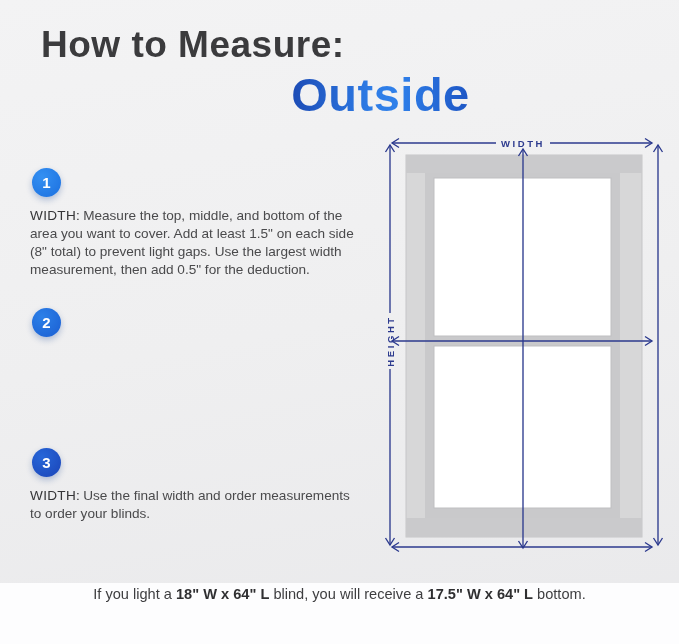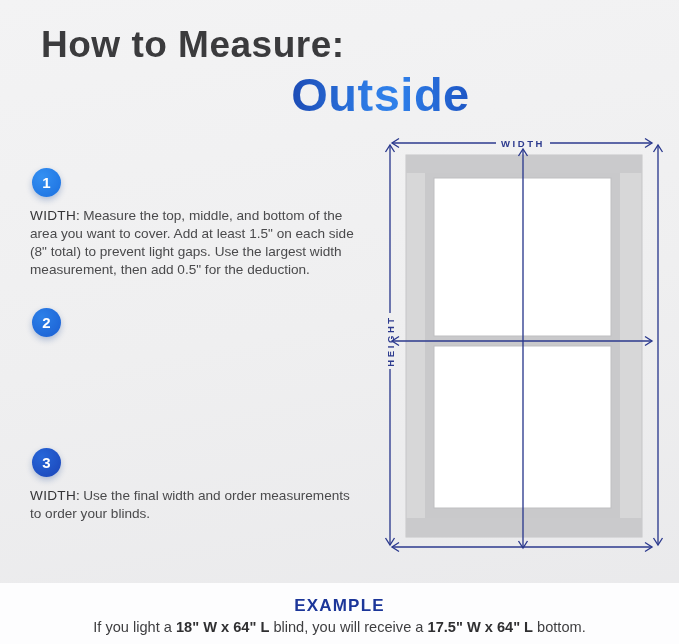--- a/index.html
+++ b/index.html
@@ -126,17 +126,16 @@
     </g>
 
     <g>
       <line class="measure-line" x1="17" y1="211" x2="277" y2="211"></line>
       <path class="measure-line" d="M24 206.5 L17 211 L24 215.5"></path>
       <path class="measure-line" d="M270 206.5 L277 211 L270 215.5"></path>
     </g>
   </svg>
 
   <footer class="example-band">
-    <div class="example-heading">EXAMPLE</div>
     <p class="example-text"><span>If you light a </span><b>18" W x 64" L</b><span> blind, you will receive a </span><b>17.5" W x 64" L</b><span> bottom.</span></p>
   </footer>
 
 </div>
 
 </body></html>

